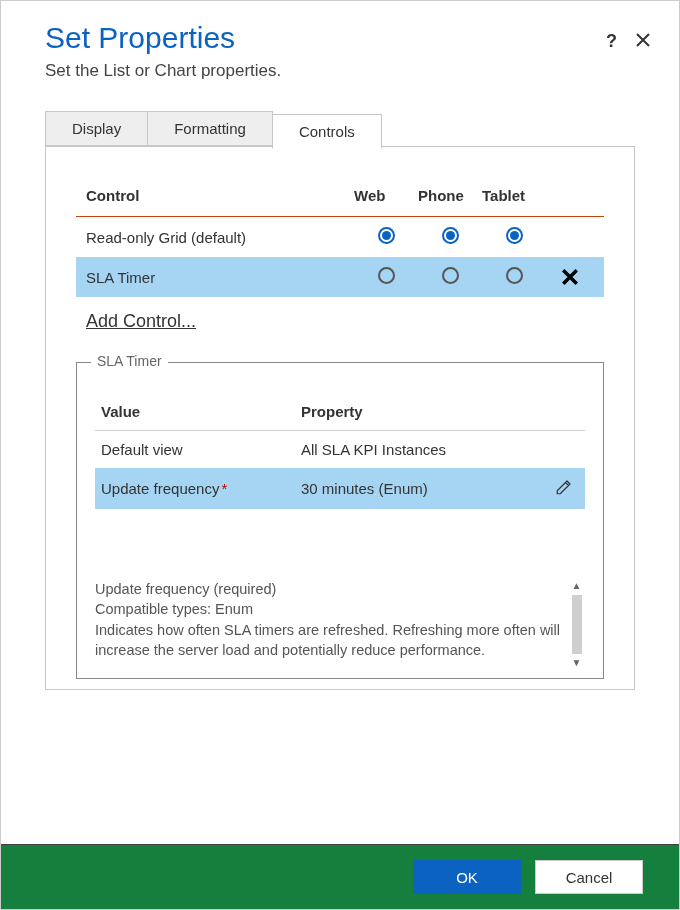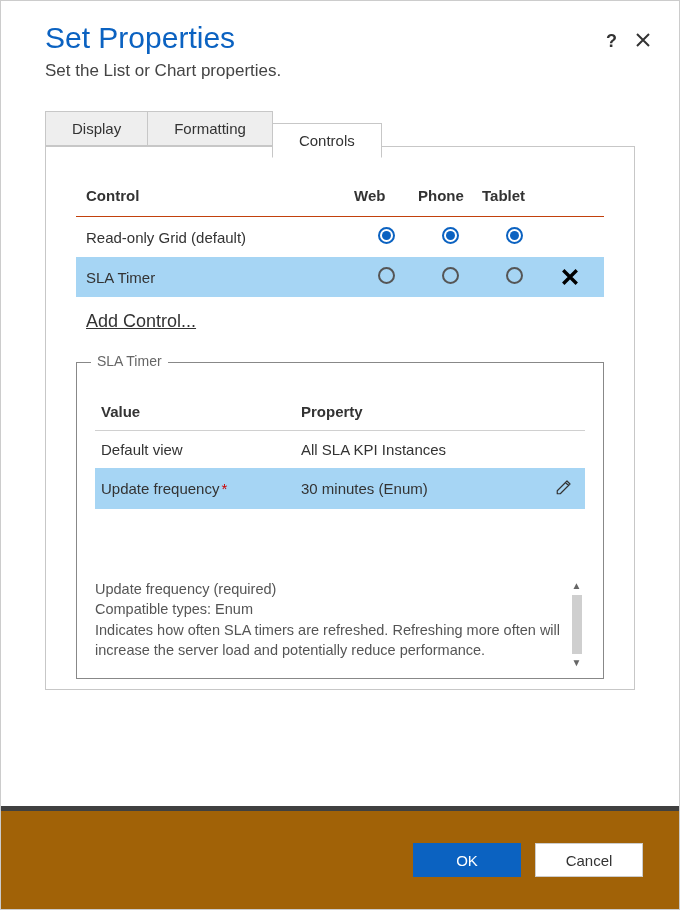--- a/index.html
+++ b/index.html
@@ -16,21 +16,21 @@
     .close-dialog-icon { cursor: pointer; }
     .close-dialog-icon svg { width: 16px; height: 16px; }
 
     .body { flex: 1; padding: 20px 44px 0 44px; overflow: hidden; }
 
     .tabstrip { display: flex; border-bottom: 1px solid #c7c7c7; }
     .tab {
       padding: 8px 26px; font-size: 15px; color: #333; border: 1px solid #c7c7c7;
       background: #eee; cursor: pointer; margin-right: -1px;
     }
-    .tab.active { background: #fff; border-bottom-color: #fff; position: relative; top: 12px; }
+    .tab.active { background: #fff; border-bottom-color: #fff; position: relative; top: 3px; }
 
     .panel { border: 1px solid #c7c7c7; border-top: none; padding: 30px 30px 10px 30px; }
 
     .control-grid { width: 100%; }
     .grid-head, .grid-row {
       display: grid; grid-template-columns: 1fr 64px 64px 64px 48px; align-items: center;
     }
     .grid-head { font-weight: 600; font-size: 15px; padding: 10px 10px 12px 10px; border-bottom: 1px solid #c2410c; }
     .grid-head span { text-align: left; }
     .grid-head span:first-child { text-align: left; }
@@ -77,21 +77,21 @@
       color: #555; font-size: 14.5px; line-height: 1.4;
     }
     .scrollbar {
       position: absolute; right: 0; top: 0; bottom: -10px; width: 17px;
       display: flex; flex-direction: column; align-items: center; justify-content: space-between;
     }
     .sb-arrow { font-size: 10px; color: #666; cursor: pointer; }
     .sb-thumb { width: 10px; flex: 1; background: #cfcfcf; margin: 2px 0; }
 
     .footer {
-      border-top: 5px solid #404040; background: #a16207; padding: 32px 36px;
+      border-top: 1px solid #404040; background: #15803d; padding: 15px 36px;
       display: flex; justify-content: flex-end; gap: 14px;
     }
     .btn { width: 108px; height: 34px; font-size: 15px; cursor: pointer; border: 1px solid #ccc; }
     .btn-primary { background: #0b62c1; border-color: #0b62c1; color: #fff; }
     .btn-secondary { background: #fff; color: #333; }
   </style>
 </head>
 <body>
 
 <div class="dialog">

